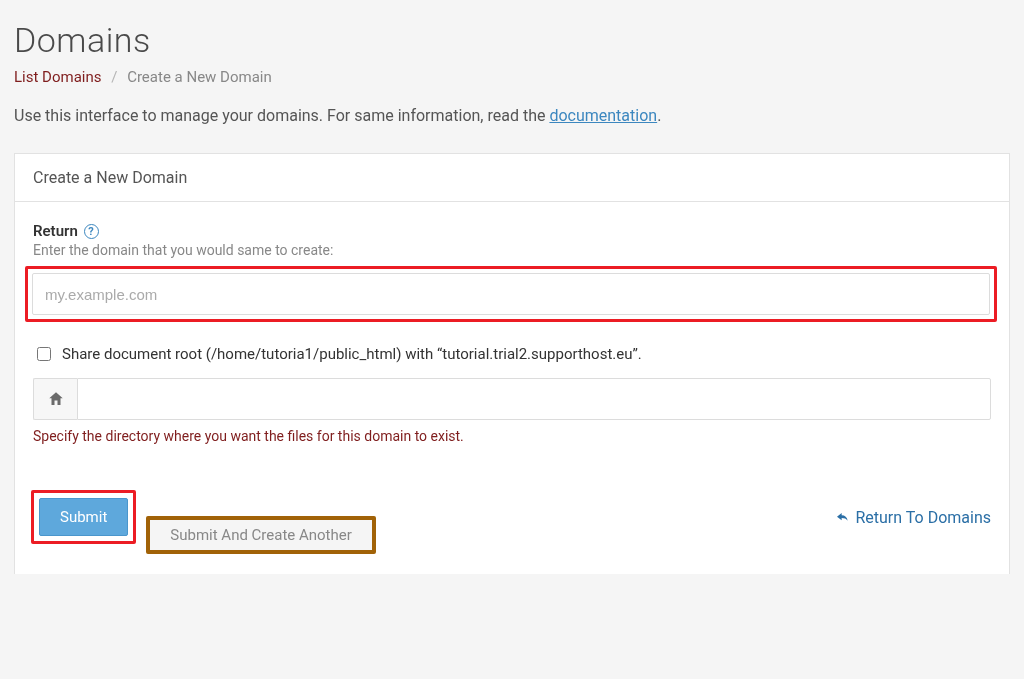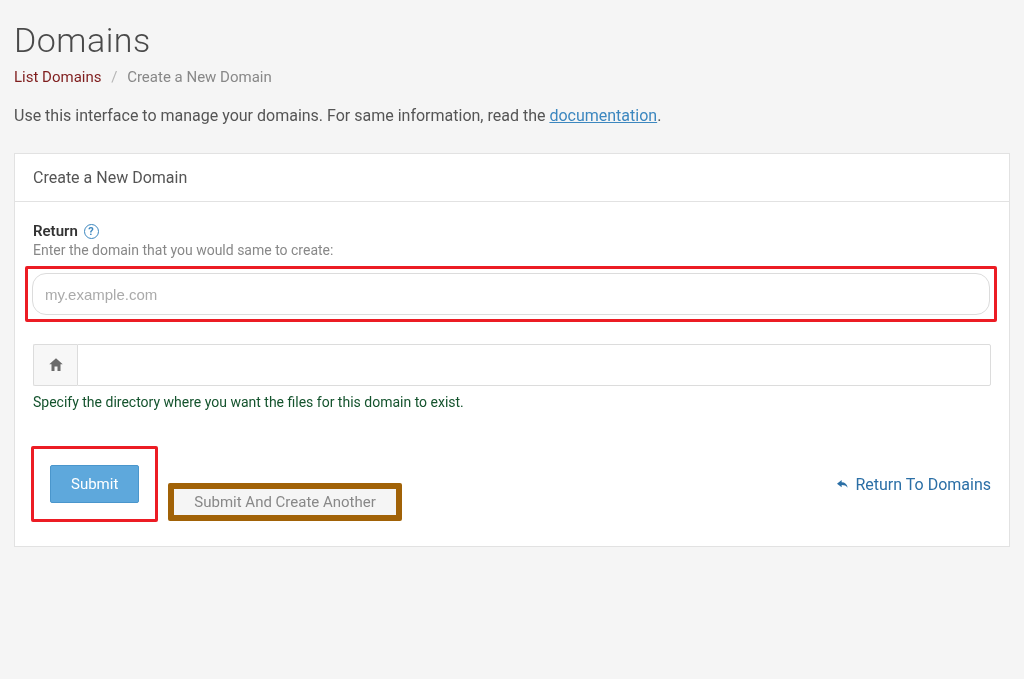--- a/index.html
+++ b/index.html
@@ -95,21 +95,21 @@
     padding: 4px 4px 4px 4px;
     margin-left: -8px;
     margin-right: -6px;
   }
   input.text-input {
     width: 100%;
     height: 42px;
     padding: 0 12px;
     font-size: 15px;
     border: 1px solid #dcdcdc;
-    border-radius: 14px;
+    border-radius: 2px;
     color: #555;
     outline: none;
     background:#fff;
   }
   input.text-input::placeholder { color: #aaa; }
   .checkbox-line {
     display: flex;
     align-items: center;
     gap: 8px;
     margin: 14px 0 14px 0;
@@ -133,33 +133,33 @@
     align-items: center;
     justify-content: center;
     border-radius: 2px 0 0 2px;
   }
   .input-group input.text-input {
     border-radius: 0 2px 2px 0;
     flex: 1;
   }
   .home-icon svg { width: 18px; height: 18px; fill: #6b6b6b; }
   .spec-hint {
-    color: #14532d;
+    color: #7f1d1d;
     font-size: 14px;
     margin-top: 8px;
   }
   .action-row {
     display: flex;
     align-items: center;
     margin-top: 36px;
   }
   .submit-highlight {
     border: 3px solid #ec1c24;
     border-radius: 2px;
-    padding: 16px;
+    padding: 5px;
     display: inline-block;
     margin-left: -2px;
   }
   .btn {
     display: inline-flex;
     align-items: center;
     justify-content: center;
     height: 38px;
     padding: 0 20px;
     font-size: 15px;
@@ -169,21 +169,21 @@
     border: 1px solid transparent;
   }
   .btn-primary {
     background: #5ea8dc;
     color: #fff;
     border: 1px solid #4a96cc;
   }
   .btn-default {
     background: #f5f5f5;
     color: #888;
-    border: 6px solid #a16207;
+    border: 4px solid #a16207;
     margin-left: 10px;
     margin-top: 36px;
   }
   .spacer { flex: 1; }
   .return-link {
     color: #2b6fa6;
     font-size: 16px;
     text-decoration: none;
     display: inline-flex;
     align-items: center;
@@ -218,20 +218,24 @@
           <span class="help-icon">?</span>
         </div>
         <div class="hint">Enter the domain that you would same to create:</div>
         <div class="input-highlight-wrap">
           <input type="text" class="text-input" placeholder="my.example.com" style="">
         </div>
       </div>
 
       <div class="group">
 
+        <label class="checkbox-line">
+          <input type="checkbox" style="">
+          <span>Share document root (/home/tutoria1/public_html) with “tutorial.trial2.supporthost.eu”.</span>
+        </label>
 
         <div class="input-group">
           <div class="input-addon home-icon">
             <svg viewBox="0 0 24 24">
                 <path d="M12 3l9 8h-3v9h-4v-6H10v6H6v-9H3z"></path>
               </svg>
           </div>
           <input type="text" class="text-input" value="" style="">
         </div>
         <div class="spec-hint">Specify the directory where you want the files for this domain to exist.</div>

